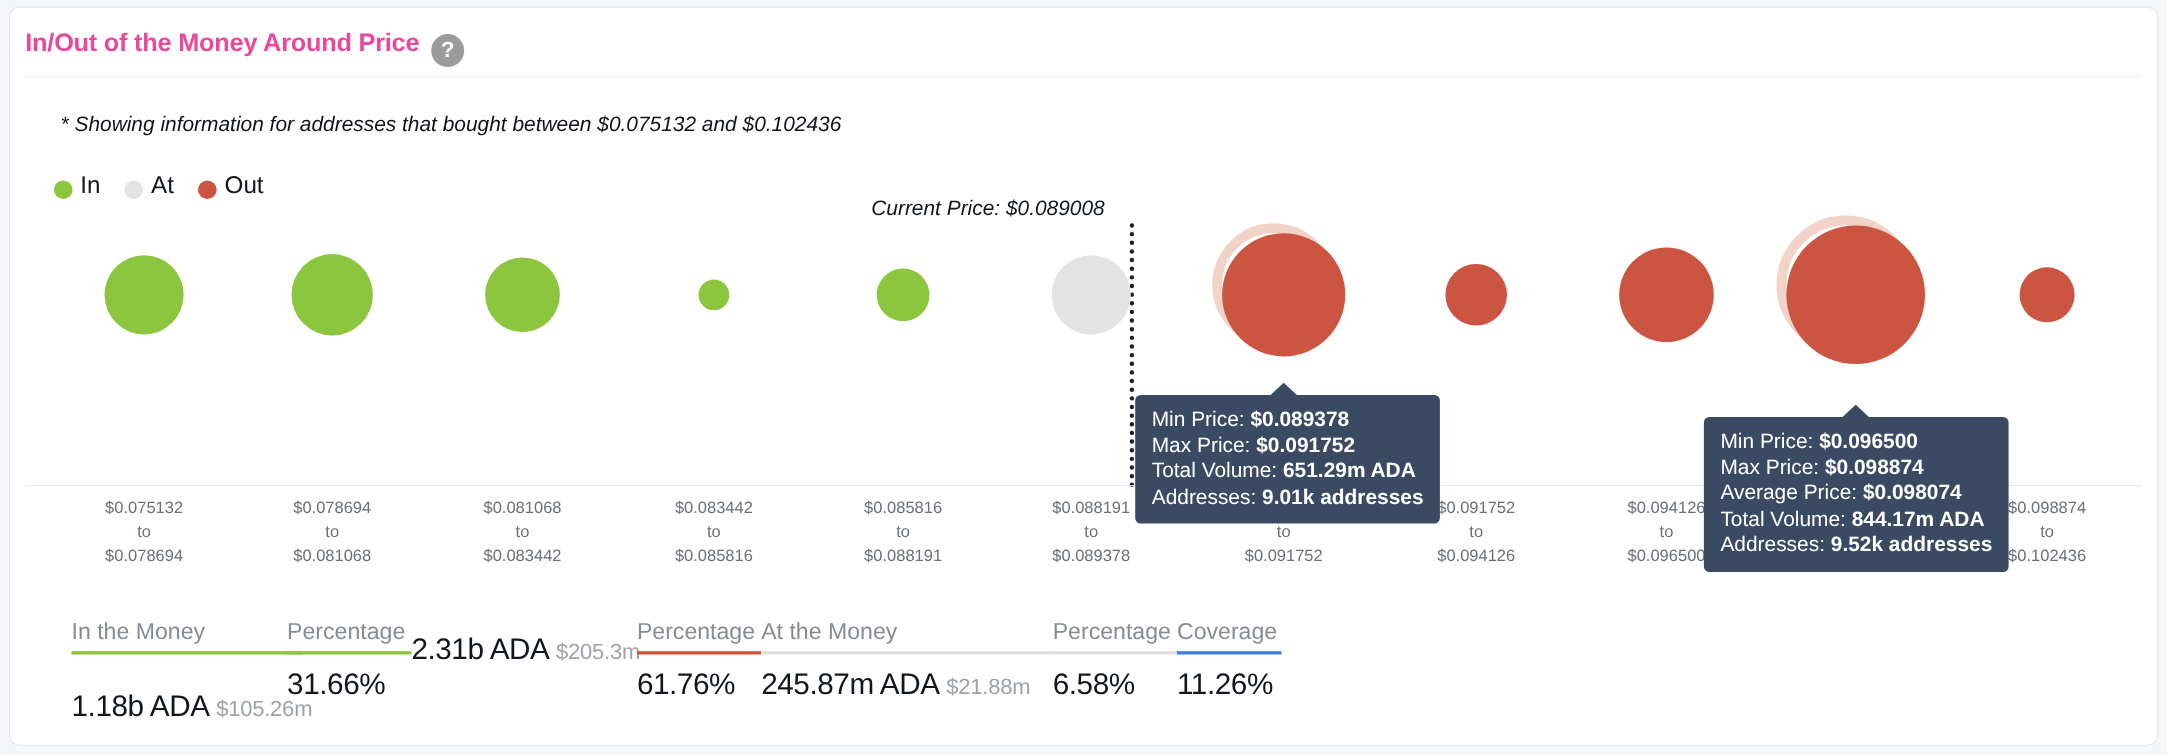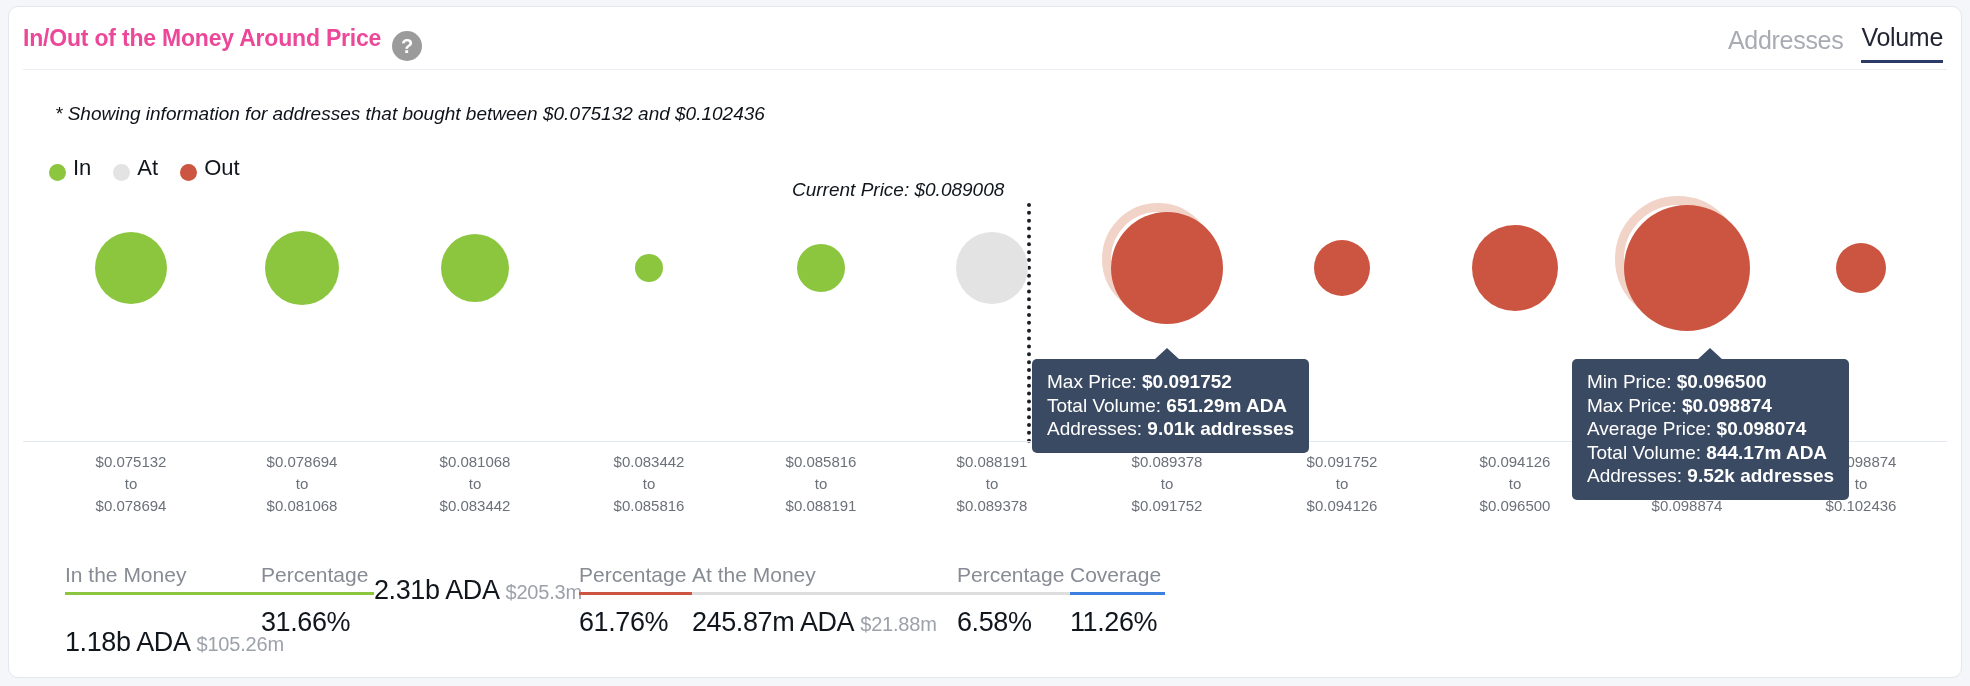--- a/index.html
+++ b/index.html
@@ -132,24 +132,20 @@
   }
 </style>
 </head>
 <body>
 
 <div id="card">
 
   <div id="header">
     <div id="title">In/Out of the Money Around Price</div>
     <div id="help-icon">?</div>
-    <div id="tabs">
-        <div class="tab">Addresses</div>
-        <div class="tab active">Volume</div>
-      </div>
     <div id="header-rule"></div>
   </div>
 
   <div id="note">* Showing information for addresses that bought between $0.075132 and $0.102436</div>
 
   <div id="legend">
       <div class="lg-item">
         <span class="lg-dot" style="background: rgb(140, 198, 62);"></span>
         <span class="lg-label">In</span>
       </div>
@@ -237,25 +233,26 @@
       <div class="xl" style="left: 1757px; top: 0px;">
         <div>$0.098874</div>
         <div>to</div>
         <div>$0.102436</div>
       </div>
     </div>
 
   <div id="tooltips-layer">
       <div class="tooltip" style="left: 1023px; top: 352px;">
         <div class="tt-arrow" style="left: 122px;"></div>
+        <div><span class="k">Min Price: </span><span class="v">$0.089378</span></div>
         <div><span class="k">Max Price: </span><span class="v">$0.091752</span></div>
         <div><span class="k">Total Volume: </span><span class="v">651.29m ADA</span></div>
         <div><span class="k">Addresses: </span><span class="v">9.01k addresses</span></div>
       </div>
-      <div class="tooltip" style="left: 1540px; top: 352px; margin-left: 23px;">
+      <div class="tooltip" style="left: 1540px; top: 372px;">
         <div class="tt-arrow" style="left: 125px;"></div>
         <div><span class="k">Min Price: </span><span class="v">$0.096500</span></div>
         <div><span class="k">Max Price: </span><span class="v">$0.098874</span></div>
         <div><span class="k">Average Price: </span><span class="v">$0.098074</span></div>
         <div><span class="k">Total Volume: </span><span class="v">844.17m ADA</span></div>
         <div><span class="k">Addresses: </span><span class="v">9.52k addresses</span></div>
       </div>
     </div>
 
   <div id="stats" style="position: absolute;">

